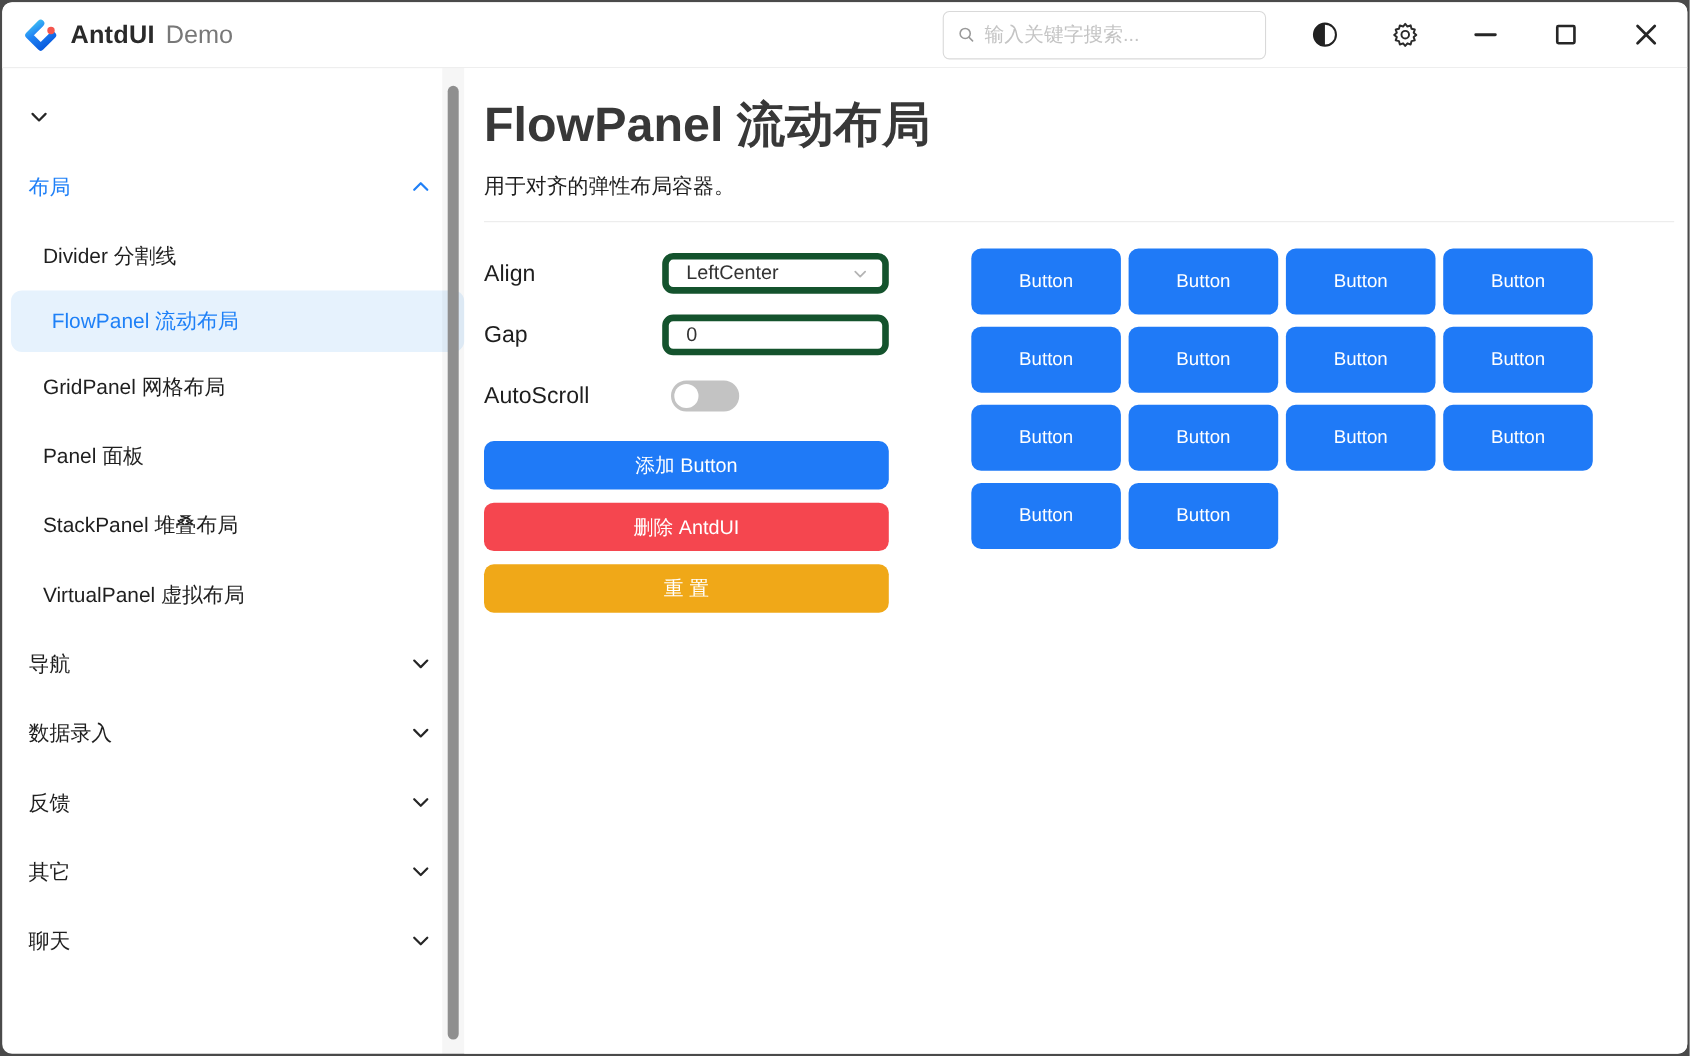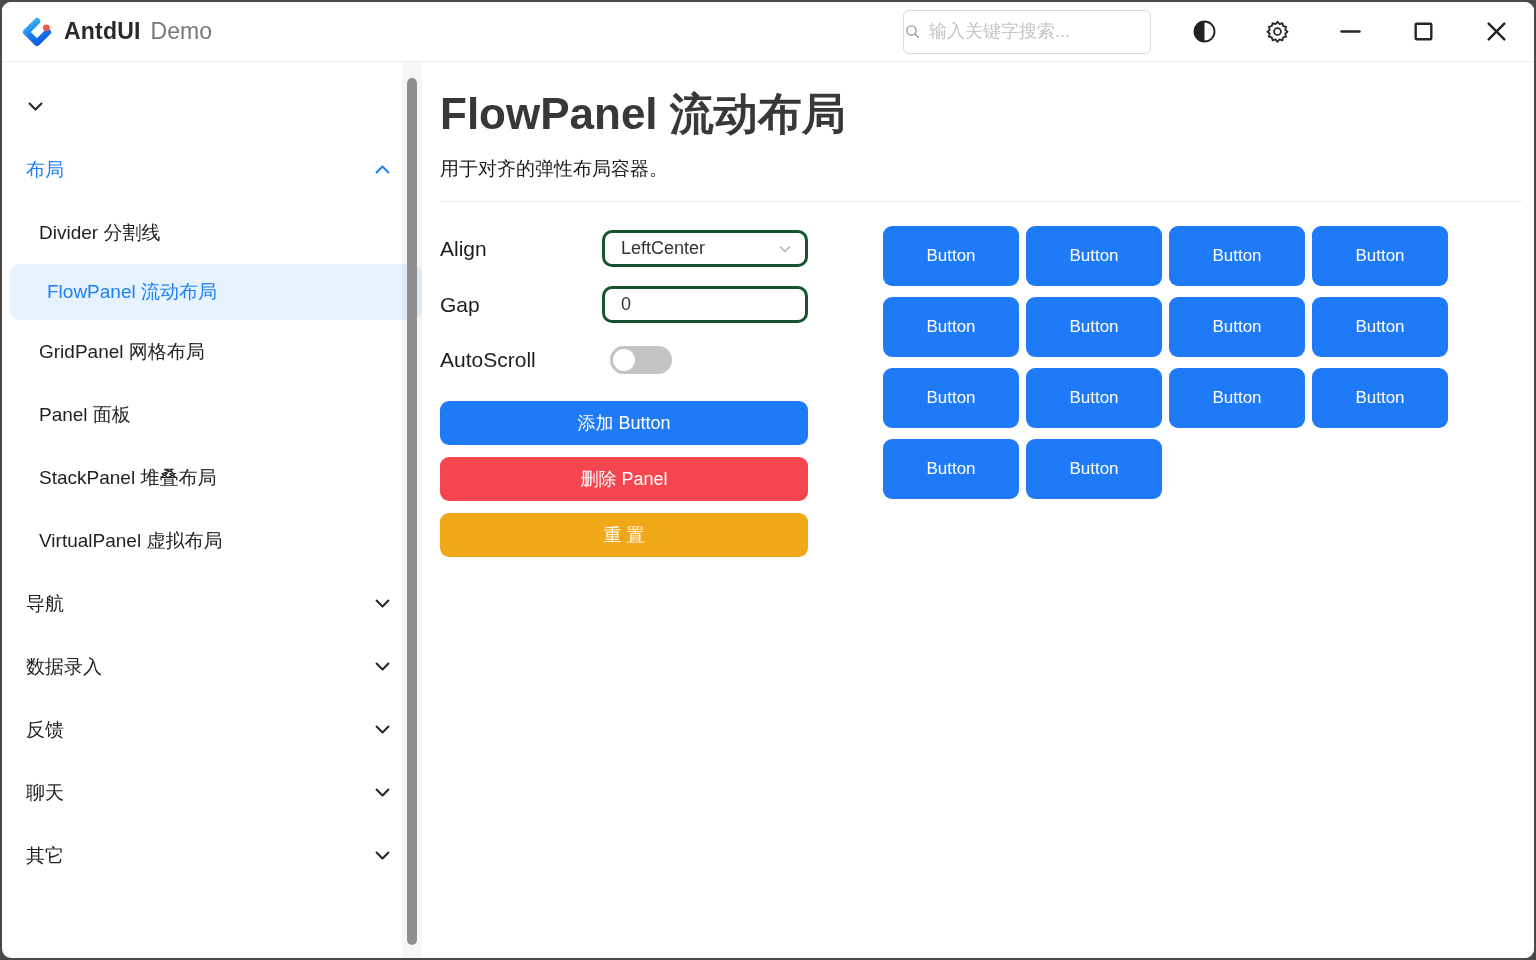--- a/index.html
+++ b/index.html
@@ -8,21 +8,21 @@
 
   .window { position:absolute; inset:2px; background:#fff; border-radius:9px; overflow:hidden; display:flex; flex-direction:column; }
 
   
   .titlebar { height:60px; flex:0 0 60px; display:flex; align-items:center; padding:0 18px 0 20px; border-bottom:1px solid #ededed; background:#fff; }
   .brand { display:flex; align-items:center; gap:12px; }
   .brand svg { width:30px; height:30px; }
   .brand-name { font-size:23px; font-weight:700; color:#2a2a2a; letter-spacing:0.2px; }
   .brand-sub { font-size:23px; font-weight:400; color:#787878; margin-left:-2px; }
   .header-right { margin-left:auto; display:flex; align-items:center; }
-  .search { width:248px; height:44px; border:1px solid #d9d9d9; border-radius:6px; display:flex; align-items:center; padding:0 0; gap:8px; background:#fff; }
+  .search { width:294px; height:44px; border:1px solid #d9d9d9; border-radius:6px; display:flex; align-items:center; padding:0 12px; gap:8px; background:#fff; }
   .search svg { flex:0 0 17px; }
   .search input { border:none; outline:none; flex:1; font-size:18px; color:#333; font-family:inherit; background:transparent; }
   .search input::placeholder { color:#c4c4c4; }
   .iconbtn { width:40px; height:40px; display:flex; align-items:center; justify-content:center; background:none; border:none; cursor:pointer; margin-left:33px; }
   .iconbtn svg { width:25px; height:25px; }
 
   
   .main { flex:1; display:flex; min-height:0; }
 
   
@@ -43,21 +43,21 @@
   
   .content { flex:1; padding:24px 10px 0 18px; background:#fff; min-width:0; }
   .page-title { font-size:44px; font-weight:600; color:#383838; line-height:1.25; }
   .page-sub { font-size:19px; color:#1d1d1d; margin-top:15px; }
   .divider { border:none; border-top:1px solid #ececec; margin:19px 2px 0 0; }
 
   .demo { display:flex; margin-top:28px; }
   .controls { width:368px; flex:0 0 368px; }
   .ctl-row { display:flex; align-items:center; margin-bottom:19px;gap:24px; }
   .ctl-row .ctl-label { width:146px; font-size:21px; color:#1e1e1e; }
-  .field { width:216px; height:37px; border:3px solid #14532d; border-radius:10px; display:flex; align-items:center; padding:0 12px 0 16px; background:#fff; }
+  .field { width:216px; height:37px; border:6px solid #14532d; border-radius:10px; display:flex; align-items:center; padding:0 12px 0 16px; background:#fff; }
   .field .val { flex:1; font-size:18px; color:#333; }
   .field input { border:none; outline:none; width:100%; font-size:18px; color:#333; font-family:inherit; }
   .field .dd-chev { width:16px; height:16px; color:#b4b4b4; }
   .switch { width:62px; height:28px; border-radius:14px; background:#c3c3c3; position:relative; cursor:pointer; }
   .switch .knob { position:absolute; left:3px; top:3px; width:22px; height:22px; border-radius:50%; background:#fff; }
   .ctl-row.sw { margin-top:23px; margin-bottom:27px; }
 
   .action-btn { display:block; width:368px; height:44px; border:none; border-radius:9px; color:#fff; font-size:18px; font-family:inherit; cursor:pointer; margin-bottom:12px; }
   .action-btn.add { background:var(--primary,#1f7af7); }
   .action-btn.del { background:var(--danger,#f5464f); }
@@ -189,28 +189,28 @@
 
 
       <div class="nav-row">
         <span class="lbl">反馈</span>
         <span class="chev"><svg viewBox="0 0 16 16" fill="none" stroke="currentColor" stroke-width="1.7" stroke-linecap="round" stroke-linejoin="round">
               <path d="M3 5.5 l5 5 5-5"></path>
             </svg></span>
       </div>
 
       <div class="nav-row">
+        <span class="lbl">其它</span>
+        <span class="chev"><svg viewBox="0 0 16 16" fill="none" stroke="currentColor" stroke-width="1.7" stroke-linecap="round" stroke-linejoin="round">
+              <path d="M3 5.5 l5 5 5-5"></path>
+            </svg></span>
+      </div>
+
+      <div class="nav-row">
         <span class="lbl">聊天</span>
-        <span class="chev"><svg viewBox="0 0 16 16" fill="none" stroke="currentColor" stroke-width="1.7" stroke-linecap="round" stroke-linejoin="round">
-              <path d="M3 5.5 l5 5 5-5"></path>
-            </svg></span>
-      </div>
-
-      <div class="nav-row">
-        <span class="lbl">其它</span>
         <span class="chev"><svg viewBox="0 0 16 16" fill="none" stroke="currentColor" stroke-width="1.7" stroke-linecap="round" stroke-linejoin="round">
               <path d="M3 5.5 l5 5 5-5"></path>
             </svg></span>
       </div>
 
       <div class="sb-track">
         <div class="sb-thumb"></div>
       </div>
     </nav>
 
@@ -240,21 +240,21 @@
           </div>
 
           <div class="ctl-row sw">
             <span class="ctl-label">AutoScroll</span>
             <div class="switch">
               <div class="knob"></div>
             </div>
           </div>
 
           <button class="action-btn add">添加 Button</button>
-          <button class="action-btn del">删除 Panel</button>
+          <button class="action-btn del">删除 AntdUI</button>
           <button class="action-btn reset">重 置</button>
         </div>
 
         <div class="flow">
           <button class="flow-btn">Button</button>
           <button class="flow-btn">Button</button>
           <button class="flow-btn">Button</button>
           <button class="flow-btn">Button</button>
           <button class="flow-btn">Button</button>
           <button class="flow-btn">Button</button>

